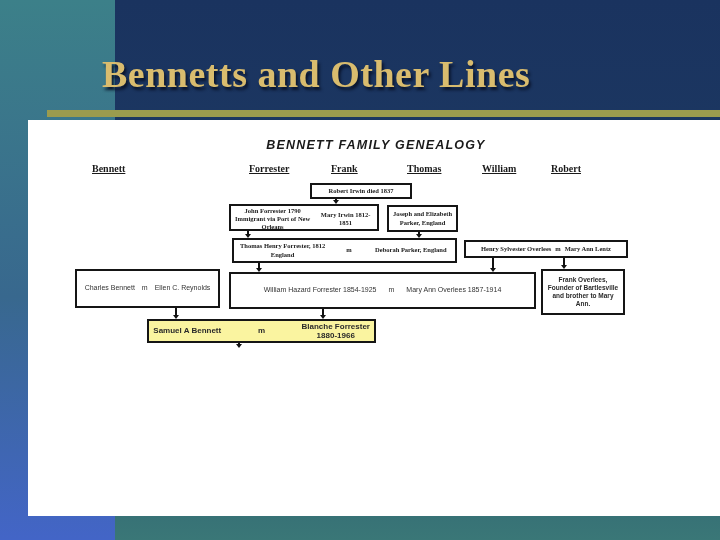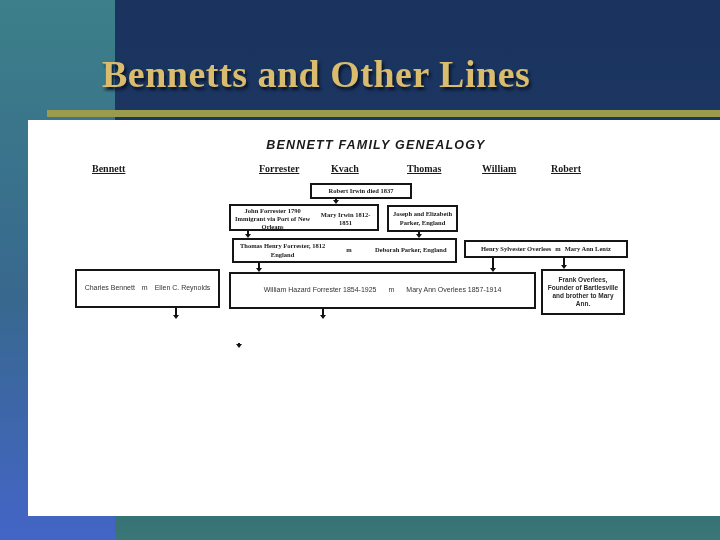--- a/index.html
+++ b/index.html
@@ -78,22 +78,22 @@
 
   <div class="slide-title">Bennetts and Other Lines</div>
 
   <div class="accent-bar"></div>
 
   <div class="canvas">
 
     <div class="chart-title">BENNETT FAMILY GENEALOGY</div>
 
     <div class="col-header" style="left:64px">Bennett</div>
-    <div class="col-header" style="left:231px">Forrester</div>
-    <div class="col-header" style="left:303px">Kvach</div>
+    <div class="col-header" style="left:221px">Forrester</div>
+    <div class="col-header" style="left:303px">Frank</div>
     <div class="col-header" style="left:379px">Thomas</div>
     <div class="col-header" style="left:454px">William</div>
     <div class="col-header" style="left:523px">Robert</div>
 
     <div class="gbox" style="left:282px; top:63px; width:102px; height:16px;">
       <span class="pad">Robert Irwin died 1837</span>
     </div>
 
     <div class="gbox split2" style="left:201px; top:84px; width:150px; height:27px;">
       <span class="pad">John Forrester 1790 Immigrant via Port of New Orleans</span>
@@ -125,20 +125,25 @@
     <div class="gbox sans" style="left:201px; top:152px; width:307px; height:37px;">
       <span>William Hazard Forrester 1854-1925</span>
       <span class="mword" style="margin:0 12px">m</span>
       <span>Mary Ann Overlees  1857-1914</span>
     </div>
 
     <div class="gbox sansbold" style="left:513px; top:149px; width:84px; height:46px;">
       <span class="pad">Frank Overlees, Founder of Bartlesville and brother to Mary Ann.</span>
     </div>
 
+    <div class="gbox yellow grid3" style="left:119px; top:199px; width:229px; height:24px; grid-template-columns:34% 32% 34%;">
+      <span>Samuel A Bennett</span>
+      <span class="mword">m</span>
+      <span>Blanche Forrester  1880-1966</span>
+    </div>
 
 
     <div class="arrow" style="left:307px; top:79px;  height:1px;"></div>
     <div class="arrow" style="left:219px; top:111px; height:3px;"></div>
     <div class="arrow" style="left:390px; top:112px; height:2px;"></div>
     <div class="arrow" style="left:230px; top:143px; height:5px;"></div>
     <div class="arrow" style="left:464px; top:138px; height:10px;"></div>
     <div class="arrow" style="left:535px; top:138px; height:7px;"></div>
     <div class="arrow" style="left:147px; top:188px; height:7px;"></div>
     <div class="arrow" style="left:294px; top:189px; height:6px;"></div>

